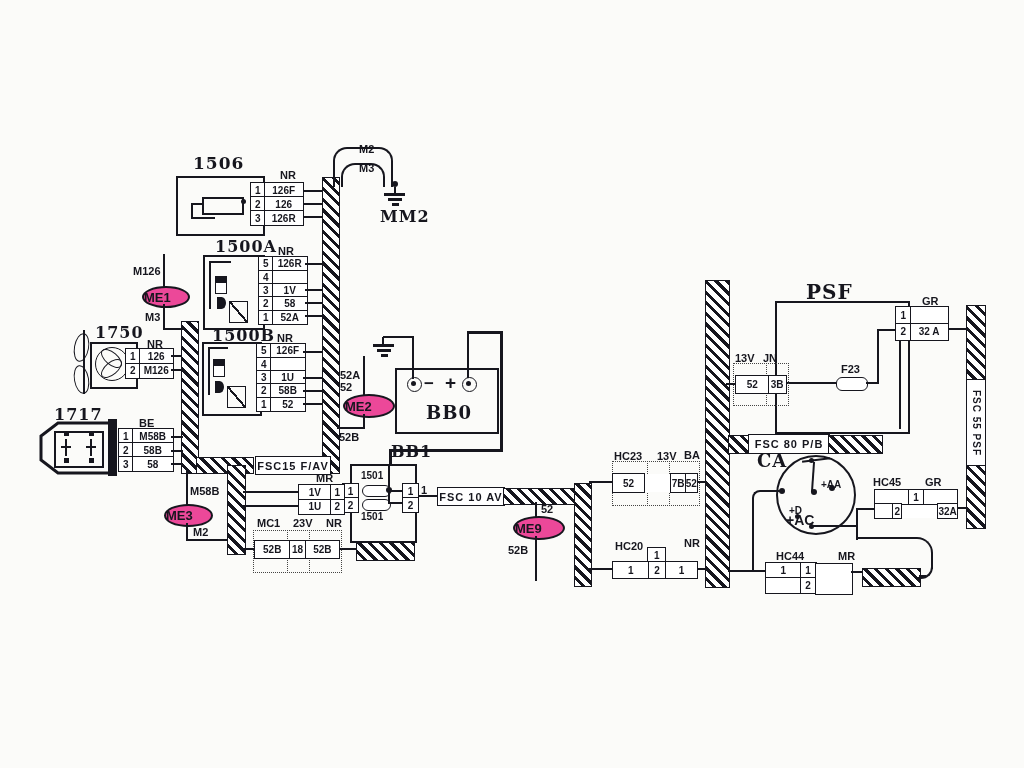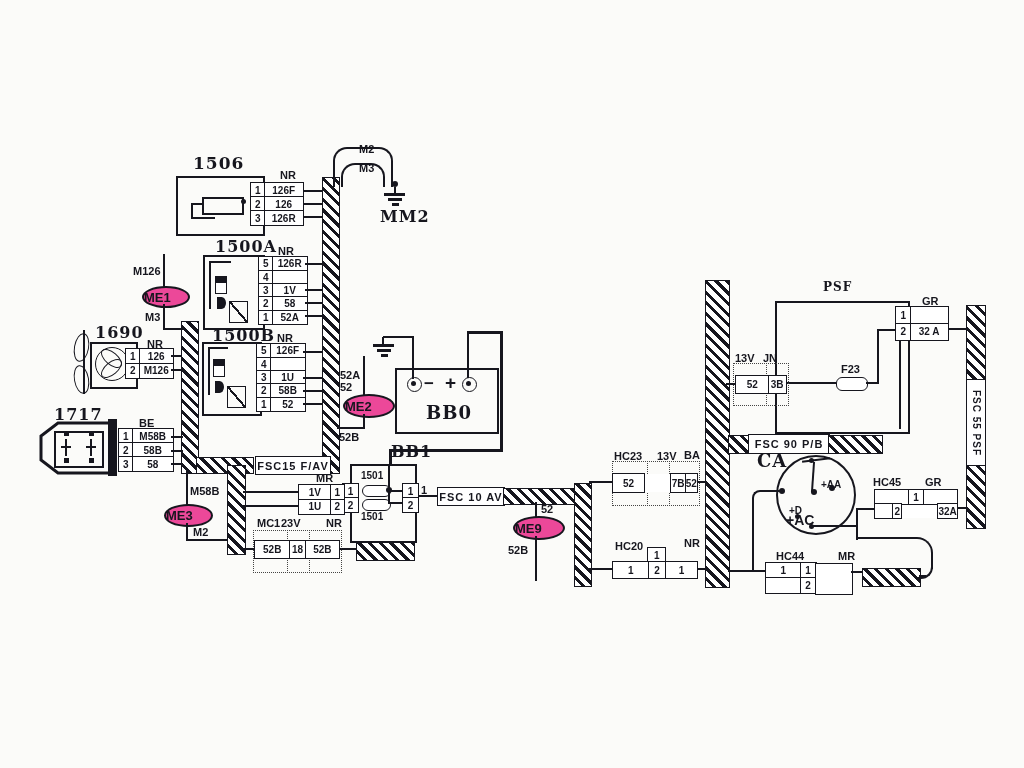--- a/index.html
+++ b/index.html
@@ -50,21 +50,21 @@
   <div class="hatch" style="left:356px;top:542px;width:57px;height:17px;"></div>
   <div class="wire" style="left:418px;top:495px;width:19px;height:2px;"></div>
   <div class="fscbox" style="left:437px;top:487px;width:66px;height:17px;">
       <span>FSC 10 AV</span>
     </div>
   <div class="hatch" style="left:503px;top:488px;width:73px;height:15px;"></div>
   <div class="hatch" style="left:574px;top:483px;width:16px;height:102px;"></div>
   <div class="hatch" style="left:705px;top:280px;width:23px;height:306px;"></div>
   <div class="hatch" style="left:728px;top:435px;width:21px;height:17px;"></div>
   <div class="fscbox" style="left:748px;top:434px;width:80px;height:18px;">
-      <span>FSC 90 P/B</span>
+      <span>FSC 80 P/B</span>
     </div>
   <div class="hatch" style="left:828px;top:435px;width:53px;height:17px;"></div>
   <div class="hatch" style="left:966px;top:305px;width:18px;height:222px;"></div>
   <div class="vtext" style="left:966px;top:379px;width:18px;height:85px;">
       <span>FSC 55 PSF</span>
     </div>
   <div class="hatch" style="left:862px;top:568px;width:57px;height:17px;"></div>
 
   <div class="title" style="left:193px;top:153px;font-size:17px;">1506</div>
   <div class="box" style="left:176px;top:176px;width:85px;height:56px;"></div>
@@ -140,21 +140,21 @@
 
   <div class="lbl" style="left:133px;top:265px;">M126</div>
   <div class="wire" style="left:163px;top:254px;width:2px;height:33px;"></div>
   <div class="me" style="left:142px;top:286px;width:44px;height:18px;">
       <span>ME1</span>
     </div>
   <div class="wire" style="left:163px;top:304px;width:2px;height:26px;"></div>
   <div class="wire" style="left:163px;top:328px;width:21px;height:2px;"></div>
   <div class="lbl" style="left:145px;top:311px;">M3</div>
 
-  <div class="title" style="left:95px;top:323px;">1690</div>
+  <div class="title" style="left:95px;top:323px;">1750</div>
   <div class="lbl" style="left:147px;top:338px;">NR</div>
   <div class="box" style="left:90px;top:342px;width:44px;height:43px;"></div>
   <div class="circle" style="left:95px;top:347px;width:32px;height:32px;border-width:1.6px;"></div>
   <div class="abs" style="left:99px;top:352px;width:23px;height:11px;border:1.4px solid var(--ink);border-radius:50%;transform:rotate(40deg);"></div>
   <div class="abs" style="left:99px;top:362px;width:23px;height:11px;border:1.4px solid var(--ink);border-radius:50%;transform:rotate(-40deg);"></div>
   <div class="wire" style="left:83px;top:330px;width:2px;height:64px;"></div>
   <div class="abs" style="left:74px;top:333px;width:13px;height:27px;border:1.5px solid var(--ink);border-radius:50%;transform:rotate(10deg);"></div>
   <div class="abs" style="left:74px;top:365px;width:13px;height:27px;border:1.5px solid var(--ink);border-radius:50%;transform:rotate(-10deg);"></div>
   <div class="ct" style="left:126px;top:349px;width:47px;height:29px;">
     <div class="r">
@@ -304,21 +304,21 @@
       </div>
     <div class="r">
         <div class="cell wirec">1U</div>
         <div class="cell pinc">2</div>
       </div>
   </div>
   <div class="wire" style="left:243px;top:491px;width:56px;height:2px;"></div>
   <div class="wire" style="left:243px;top:505px;width:56px;height:2px;"></div>
 
   <div class="lbl" style="left:257px;top:517px;">MC1</div>
-  <div class="lbl" style="left:281px;top:517px;">23V</div>
+  <div class="lbl" style="left:293px;top:517px;">23V</div>
   <div class="lbl" style="left:326px;top:517px;">NR</div>
   <div class="dotted" style="left:253px;top:530px;width:87px;height:41px;"></div>
   <div class="dotted" style="left:287px;top:530px;width:21px;height:41px;border-top:none;border-bottom:none;"></div>
   <div class="ct" style="left:255px;top:541px;width:84px;height:17px;">
     <div class="r">
       <div class="cell" style="width:34px;">52B</div>
       <div class="cell" style="width:16px;">18</div>
       <div class="cell" style="flex:1;">52B</div>
     </div>
   </div>
@@ -363,21 +363,21 @@
   <div class="ct" style="left:613px;top:562px;width:84px;height:16px;">
     <div class="r">
       <div class="cell" style="width:35px;">1</div>
       <div class="cell" style="width:17px;">2</div>
       <div class="cell" style="flex:1;">1</div>
     </div>
   </div>
   <div class="wire" style="left:589px;top:568px;width:24px;height:2px;"></div>
   <div class="wire" style="left:697px;top:568px;width:10px;height:2px;"></div>
 
-  <div class="title" style="left:823px;top:280px;font-size:12px;">PSF</div>
+  <div class="title" style="left:806px;top:280px;font-size:20px;">PSF</div>
   <div class="box" style="left:775px;top:301px;width:131px;height:129px;"></div>
   <div class="lbl" style="left:922px;top:295px;">GR</div>
   <div class="ct" style="left:896px;top:307px;width:52px;height:33px;">
     <div class="r">
         <div class="cell pinc" style="width:14px;">1</div>
         <div class="cell wirec"></div>
       </div>
     <div class="r">
         <div class="cell pinc" style="width:14px;">2</div>
         <div class="cell wirec">32 A</div>

